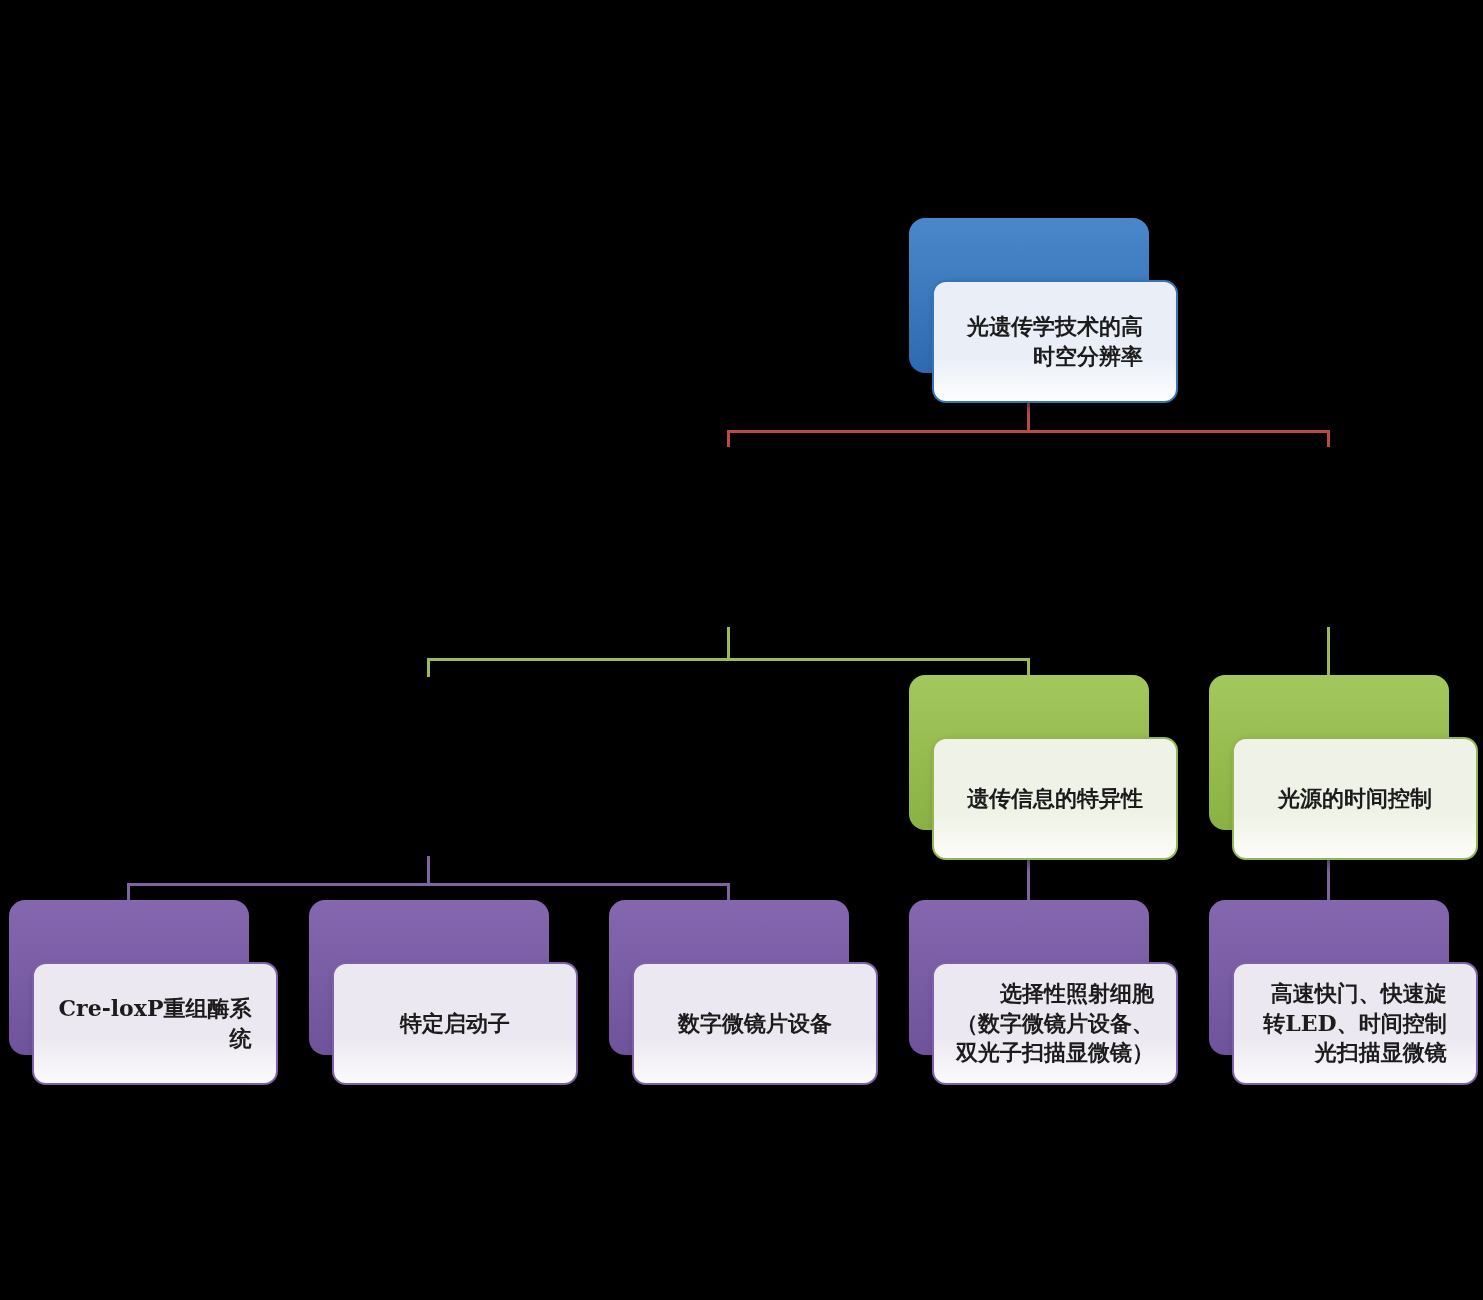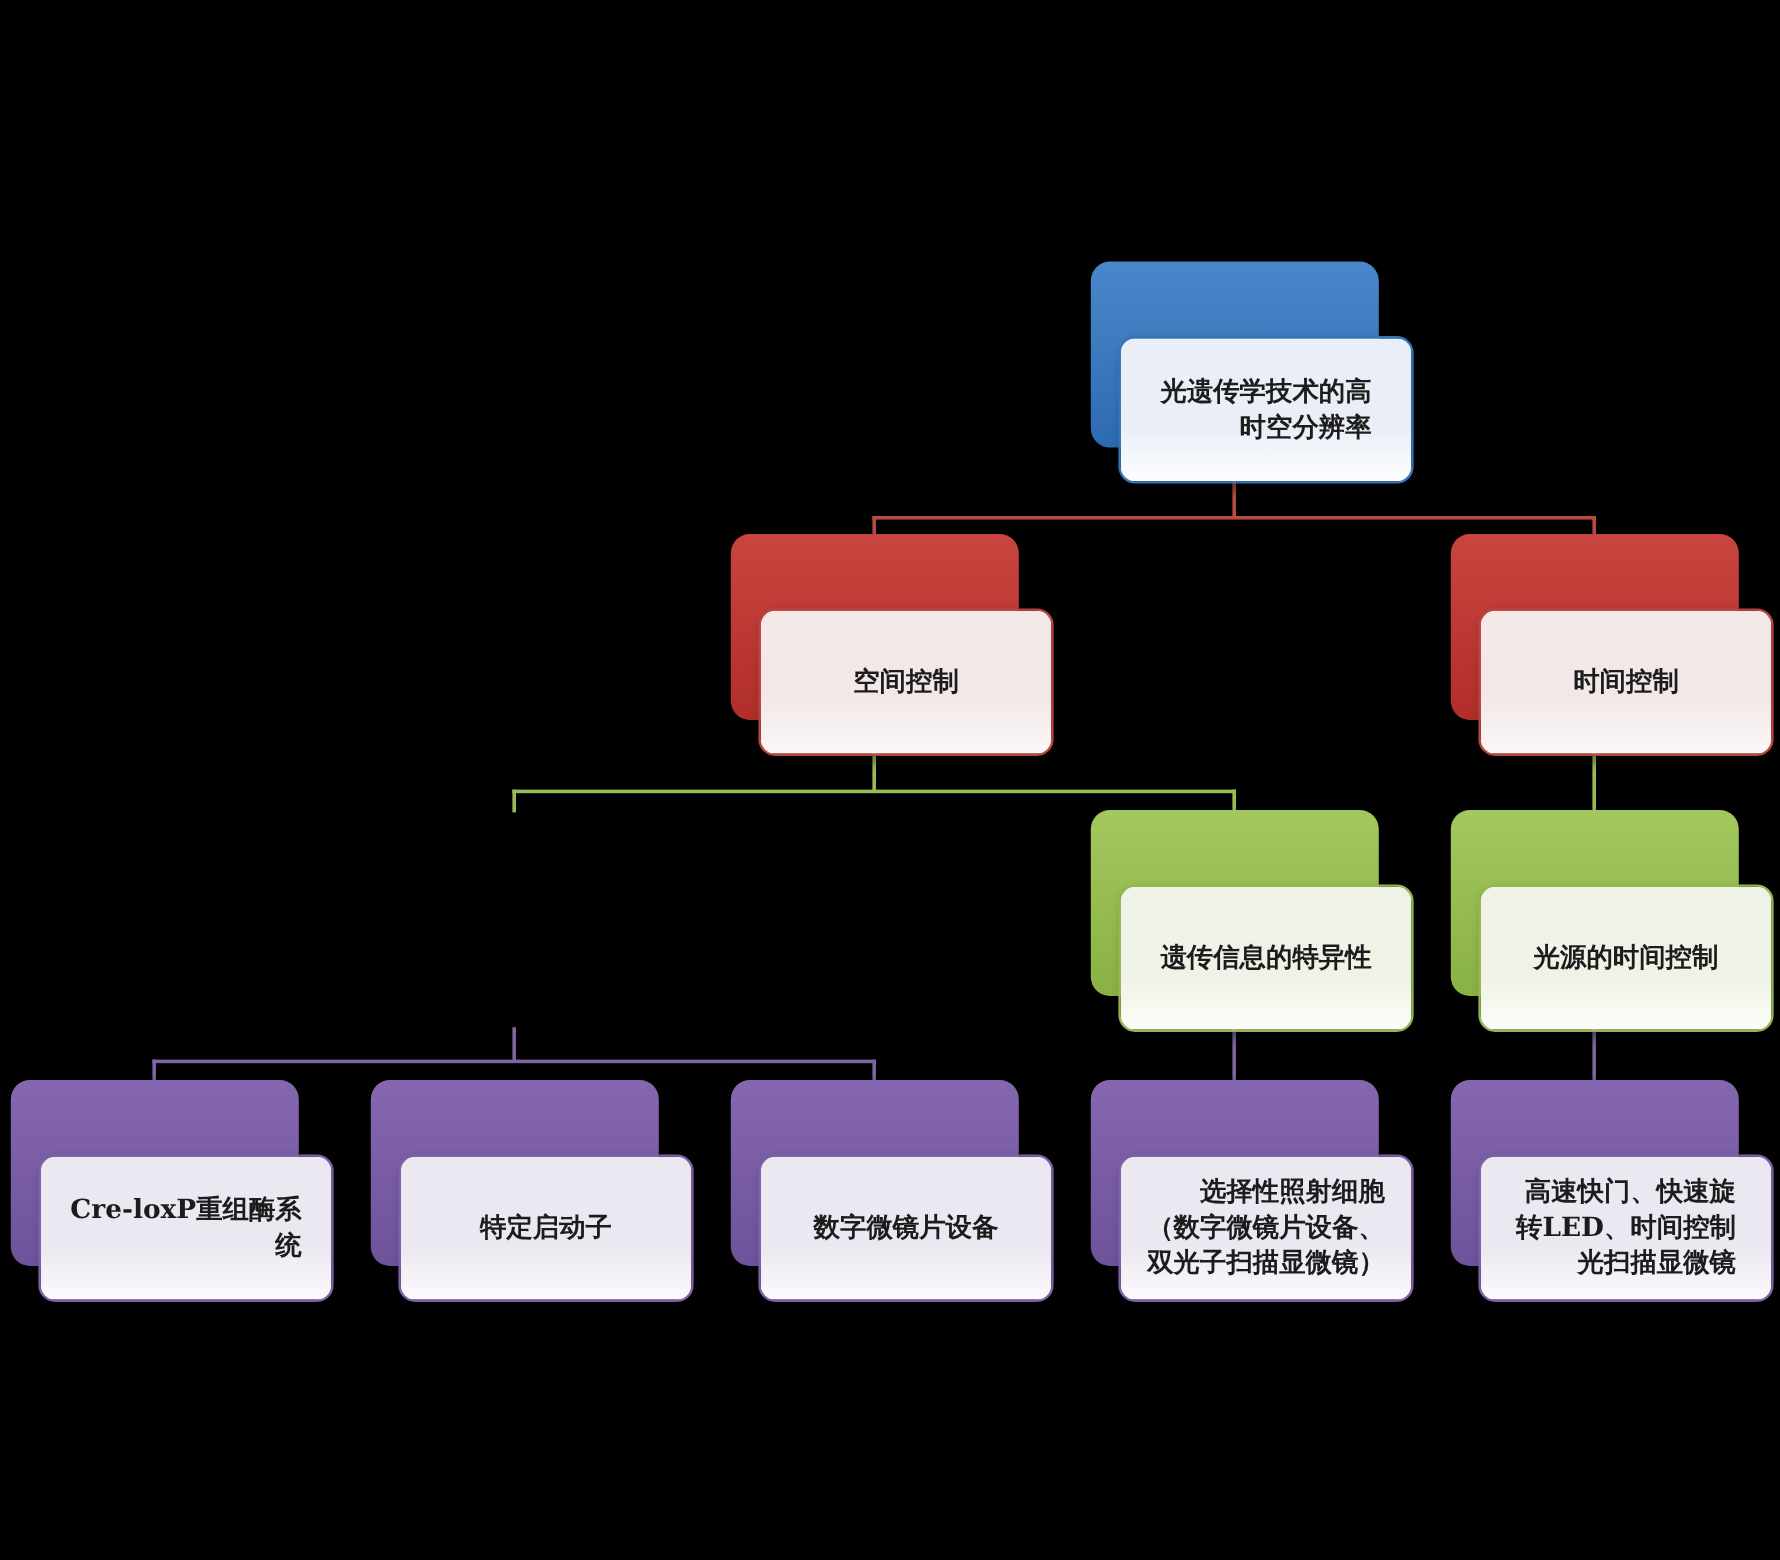--- a/index.html
+++ b/index.html
@@ -97,33 +97,21 @@
   <div class="line line-purple" style="left:1327px; top:856px; width:3px;   height:46px;"></div>
 
   <div class="node theme-blue" style="left:909px; top:218px;">
     <div class="back"></div>
     <div class="front">
       <span class="label">光遗传学技术的高
 时空分辨率</span>
     </div>
   </div>
 
-  <div class="node theme-red" style="left:609px; top:445px;">
-    <div class="back"></div>
-    <div class="front">
-      <span class="label">空间控制</span>
-    </div>
-  </div>
 
-  <div class="node theme-red" style="left:1209px; top:445px;">
-    <div class="back"></div>
-    <div class="front">
-      <span class="label">时间控制</span>
-    </div>
-  </div>
 
 
   <div class="node theme-green" style="left:909px; top:675px;">
     <div class="back"></div>
     <div class="front">
       <span class="label">遗传信息的特异性</span>
     </div>
   </div>
 
   <div class="node theme-purple" style="left:9px; top:900px;">

